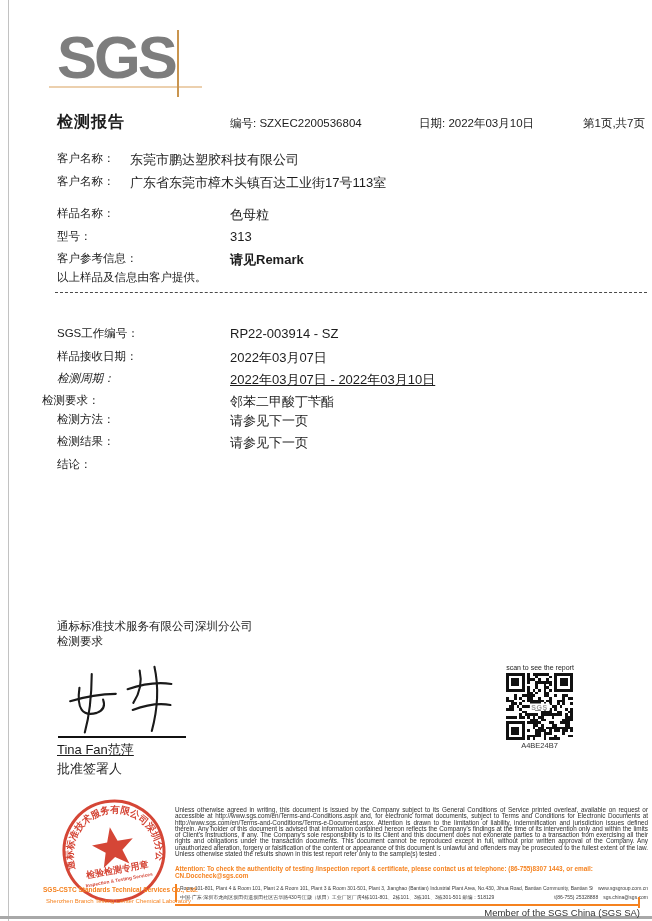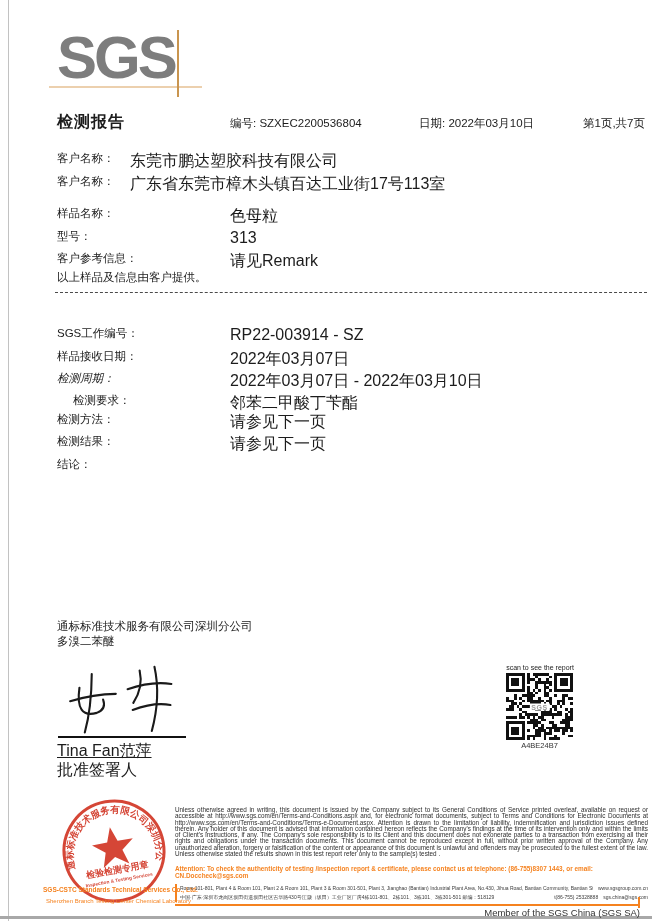--- a/index.html
+++ b/index.html
@@ -12,21 +12,21 @@
   .logo-text { font-size:60px; font-weight:700; color:#7d7d7d; letter-spacing:-3px; line-height:1; }
   .logo-hline { background:#ecd0ae; }
   .logo-vline { background:#c9954f; }
 
   
   .doc-title { font-size:16px; font-weight:700; letter-spacing:1px; }
   .hdr-item { font-size:11.5px; white-space:nowrap; }
 
   
   .label { font-size:11.5px; white-space:nowrap; }
-  .value { font-size:16px; white-space:nowrap; }
+  .value { font-size:13px; white-space:nowrap; }
   .note  { font-size:11.5px; }
   .dashed-sep { border-top:1.4px dashed #4a4a4a; height:0; }
 
   .conclusion { font-size:11.5px; line-height:17.2px; width:415px; text-align:justify; }
 
   
   .sig-company { font-size:11.5px; }
   .sig-line { background:#111; }
   .sig-svg path { stroke:#1a1a1a; stroke-width:2.1; fill:none; stroke-linecap:round; }
 
@@ -76,42 +76,42 @@
   <div class="abs label" style="left:57px;top:151px;">客户名称：</div>
   <div class="abs value" style="left:130px;top:151px;">东莞市鹏达塑胶科技有限公司</div>
   <div class="abs label" style="left:57px;top:174px;">客户名称：</div>
   <div class="abs value" style="left:130px;top:174px;">广东省东莞市樟木头镇百达工业街17号113室</div>
 
   <div class="abs label" style="left:57px;top:206px;">样品名称：</div>
   <div class="abs value" style="left:230px;top:206px;">色母粒</div>
   <div class="abs label" style="left:57px;top:229px;">型号：</div>
   <div class="abs value" style="left:230px;top:229px;">313</div>
   <div class="abs label" style="left:57px;top:251px;">客户参考信息：</div>
-  <div class="abs value" style="left:230px;top:251px;">请见Remark</div>
+  <div class="abs value" style="left:230px;top:251px;font-weight:bold;">请见Remark</div>
   <div class="abs note" style="left:57px;top:270px;">以上样品及信息由客户提供。</div>
 
   <div class="abs dashed-sep" style="left:55px;top:292px;width:592px;"></div>
 
   <div class="abs label" style="left:57px;top:326px;">SGS工作编号：</div>
   <div class="abs value" style="left:230px;top:326px;">RP22-003914 - SZ</div>
   <div class="abs label" style="left:57px;top:349px;">样品接收日期：</div>
   <div class="abs value" style="left:230px;top:349px;">2022年03月07日</div>
   <div class="abs label" style="left:57px;top:371px;font-style:italic;">检测周期：</div>
-  <div class="abs value" style="left:230px;top:371px;">2022年03月07日 - 2022年03月10日</div>
-  <div class="abs label" style="left:73px;top:393px;">检测要求：</div>
+  <div class="abs value" style="left:230px;top:371px;text-decoration:underline;">2022年03月07日 - 2022年03月10日</div>
+  <div class="abs label" style="left:42px;top:393px;">检测要求：</div>
   <div class="abs value" style="left:230px;top:393px;">邻苯二甲酸丁苄酯</div>
   <div class="abs label" style="left:57px;top:412px;">检测方法：</div>
   <div class="abs value" style="left:230px;top:412px;">请参见下一页</div>
   <div class="abs label" style="left:57px;top:434px;">检测结果：</div>
   <div class="abs value" style="left:230px;top:434px;">请参见下一页</div>
 
   <div class="abs label" style="left:57px;top:457px;">结论：</div>
 
   <div class="abs sig-company" style="left:57px;top:619px;">通标标准技术服务有限公司深圳分公司</div>
-  <div class="abs sig-company" style="left:57px;top:634px;">多溴二苯醚</div>
+  <div class="abs sig-company" style="left:57px;top:634px;">检测要求</div>
 
   <svg class="abs sig-svg" style="left:62px;top:658px;transform:rotate(-3deg);" width="140" height="78" viewBox="0 0 140 78">
     <path d="M8,40 Q32,34 54,35"></path>
     <path d="M31,14 Q29,48 21,72"></path>
     <path d="M18,27 Q12,58 34,53 Q44,50 41,40"></path>
     <path d="M66,31 Q90,24 110,28"></path>
     <path d="M79,13 Q82,30 71,45"></path>
     <path d="M94,10 Q99,40 88,74"></path>
     <path d="M70,52 Q92,45 108,49"></path>
   </svg>

